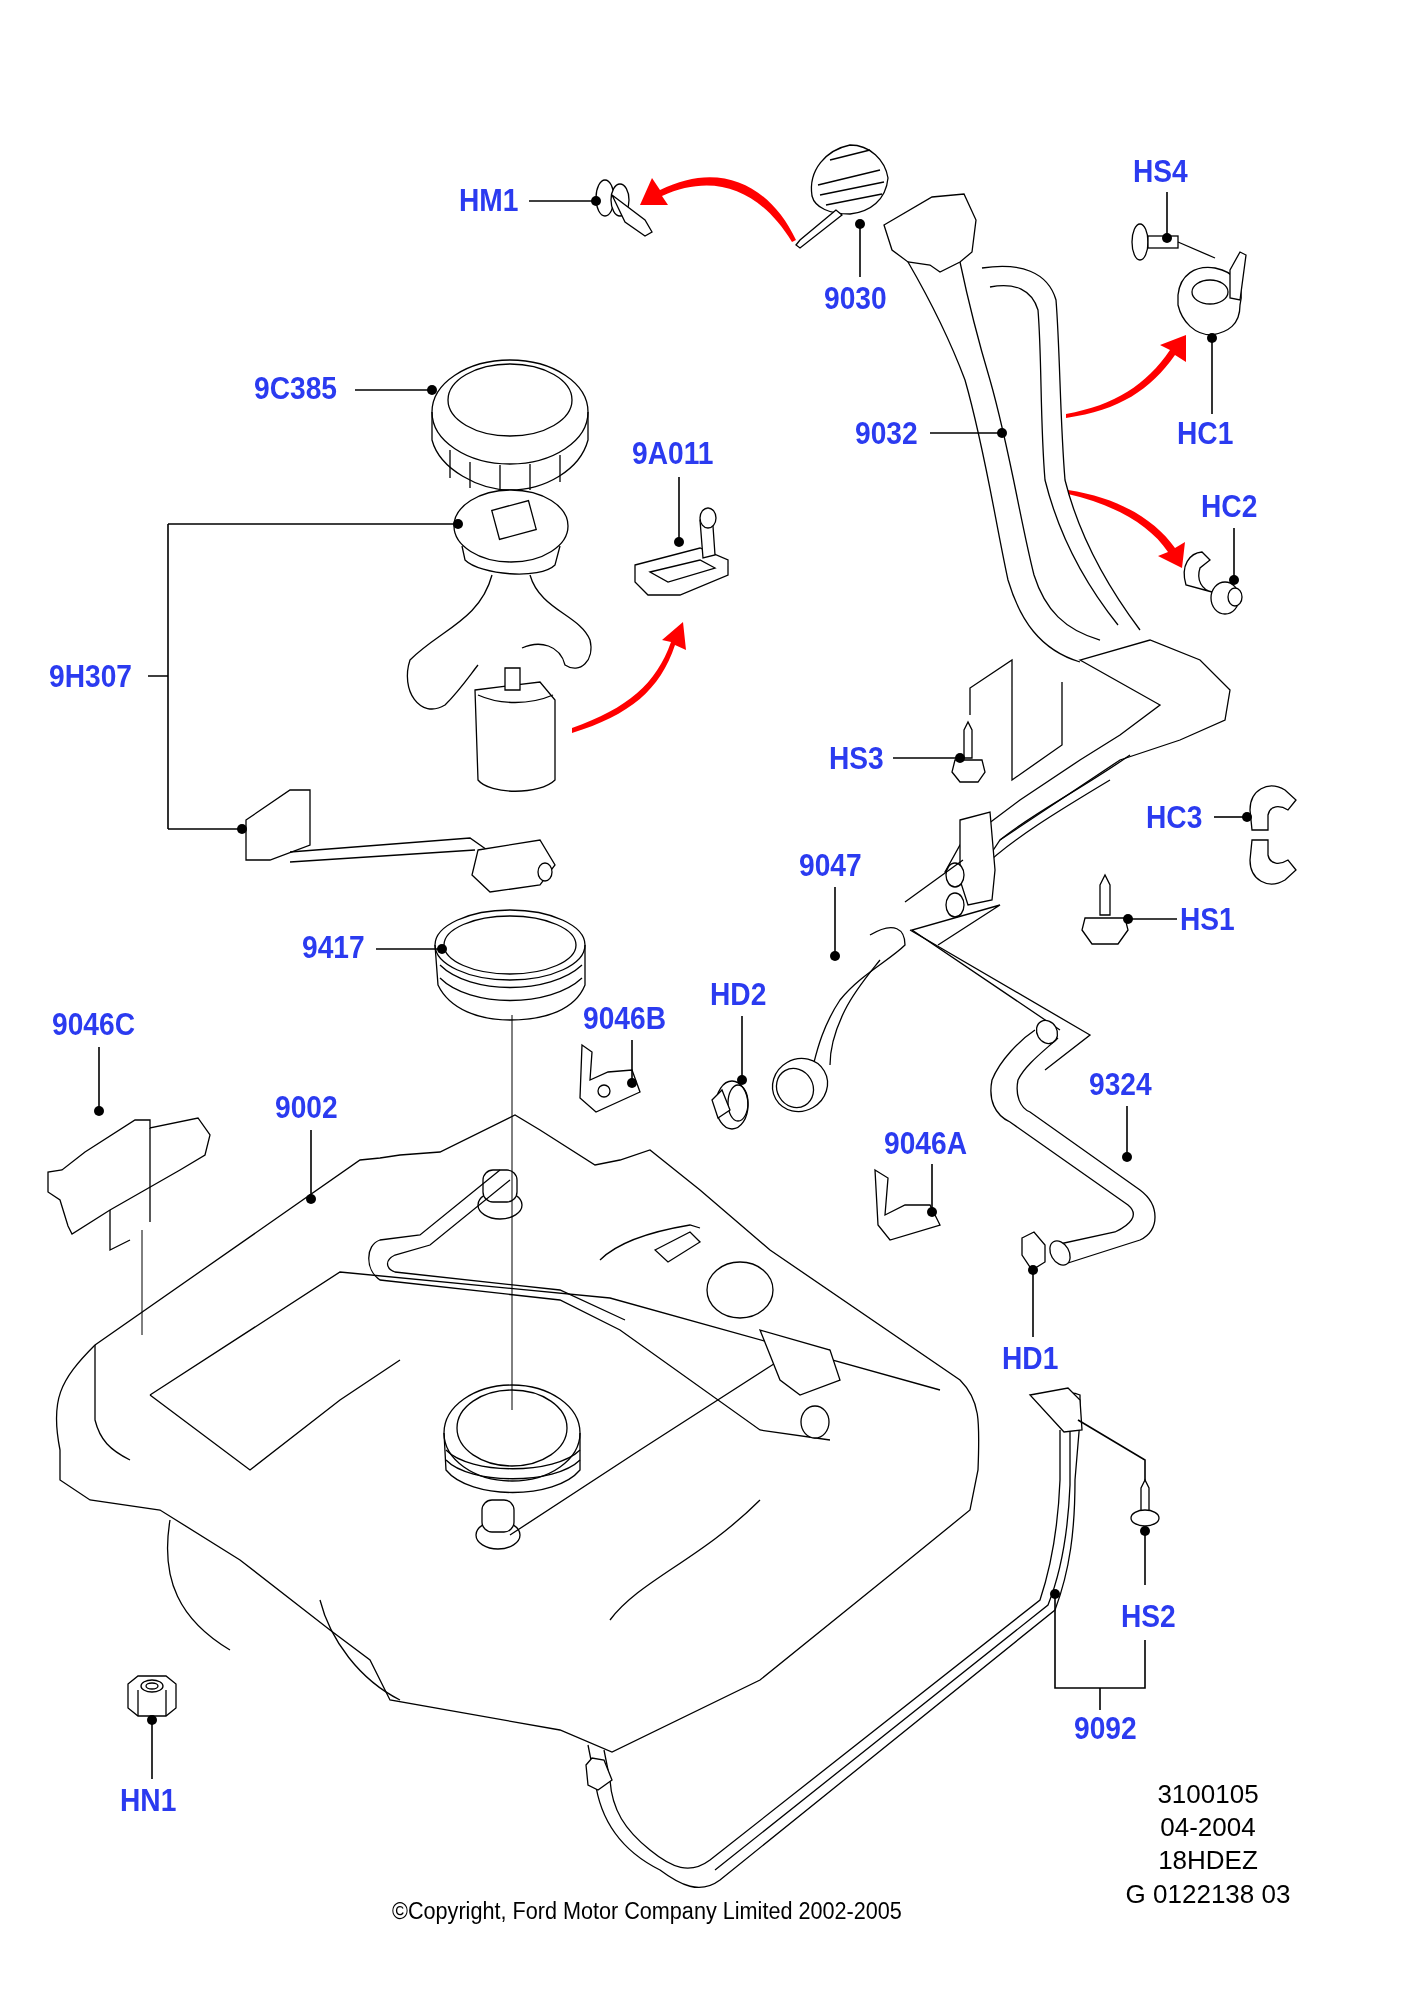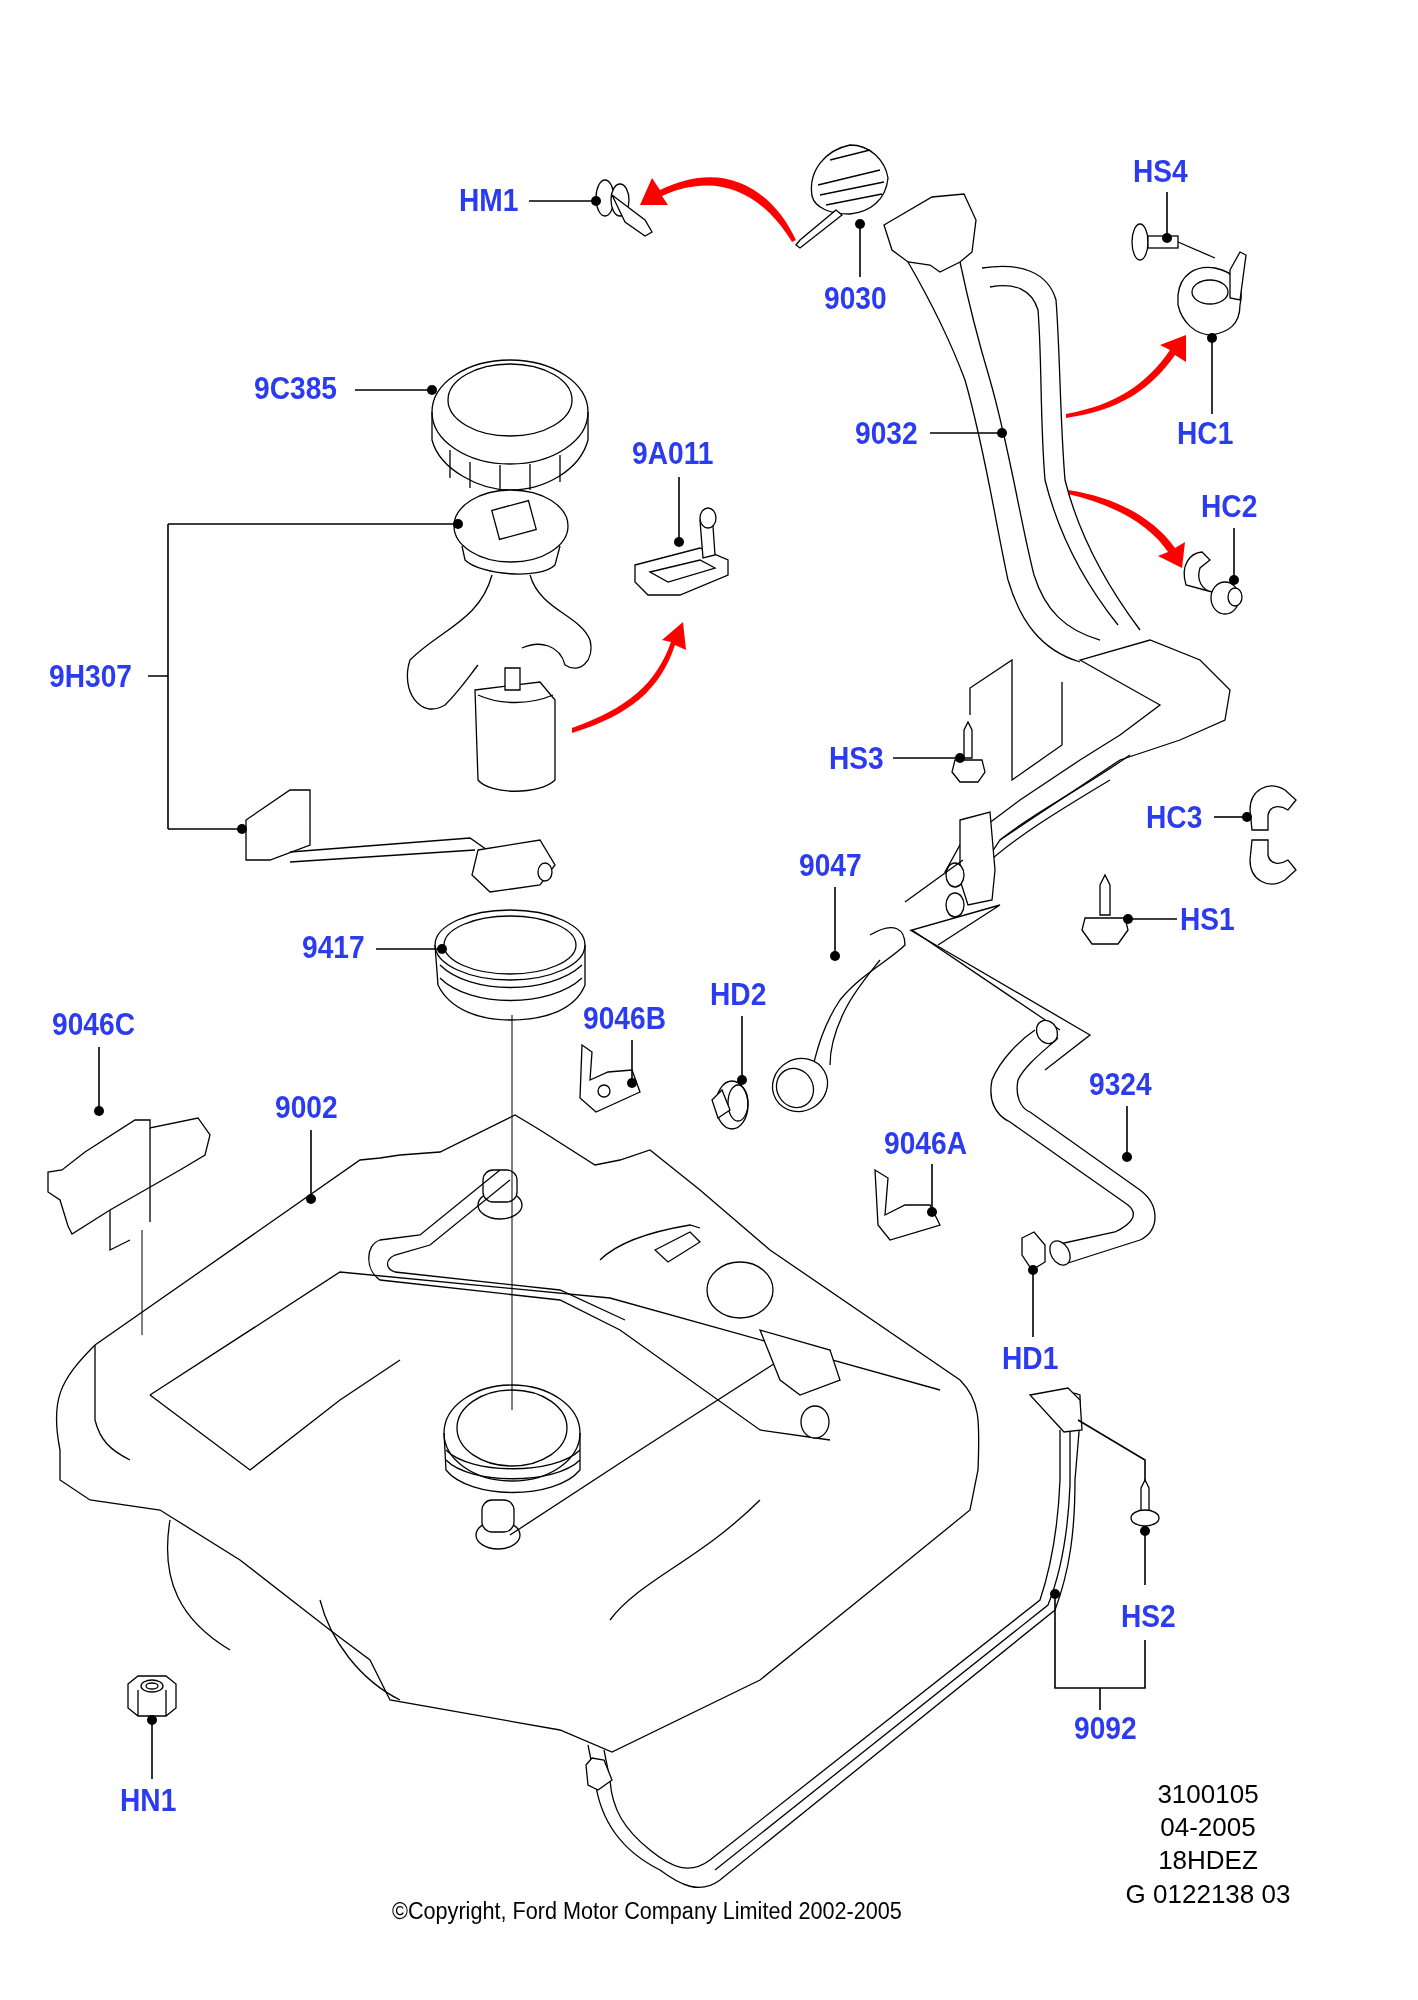--- a/index.html
+++ b/index.html
@@ -335,20 +335,20 @@
 <div class="lbl" style="left:275px;top:1091px;">9002</div>
 <div class="lbl" style="left:1089px;top:1068px;">9324</div>
 <div class="lbl" style="left:884px;top:1127px;">9046A</div>
 <div class="lbl" style="left:1002px;top:1342px;">HD1</div>
 <div class="lbl" style="left:1121px;top:1600px;">HS2</div>
 <div class="lbl" style="left:1074px;top:1712px;">9092</div>
 <div class="lbl" style="left:120px;top:1784px;">HN1</div>
 
 <div>
   <div class="meta" style="left:1088px;top:1783px;">3100105</div>
-  <div class="meta" style="left:1088px;top:1816px;">04-2005</div>
+  <div class="meta" style="left:1088px;top:1816px;">04-2004</div>
   <div class="meta" style="left:1088px;top:1849px;text-align:center;">18HDEZ</div>
   <div class="meta" style="left:1088px;top:1883px;">G 0122138 03</div>
 </div>
 
 <div class="copyright">©Copyright, Ford Motor Company Limited 2002-2005</div>
 
 </div>
 
 </body></html>

